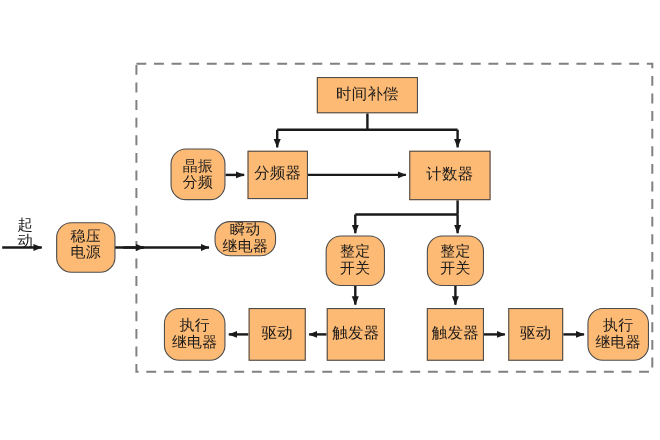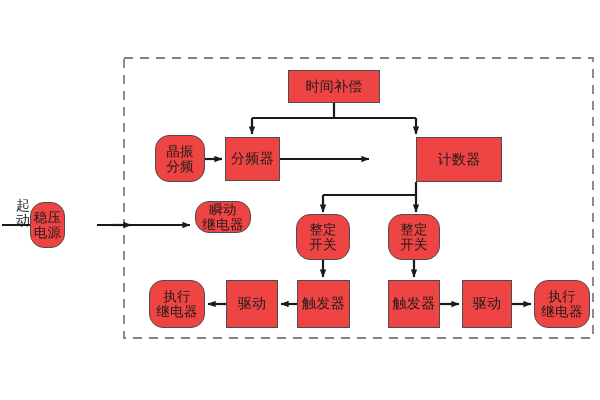--- a/index.html
+++ b/index.html
@@ -19,21 +19,21 @@
     position: absolute;
     left: 0;
     top: 0;
     width: 600px;
     height: 400px;
   }
   .node {
     position: absolute;
     box-sizing: border-box;
     border: 1.4px solid #4d4d4d;
-    background: #ef4444;
+    background: #fdba74;
     display: flex;
     flex-direction: column;
     align-items: center;
     justify-content: center;
     color: #1a1a1a;
     font-size: 14px;
     line-height: 1.08;
     letter-spacing: 0.3px;
     white-space: pre-line;
     text-align: center;
@@ -89,34 +89,34 @@
     <path d="M297,304 L281,304" stroke="#1a1a1a" stroke-width="2.2" fill="none" marker-end="url(#arrow)"></path>
     <path d="M226,304 L208,304" stroke="#1a1a1a" stroke-width="2.2" fill="none" marker-end="url(#arrow)"></path>
 
     <path d="M440,304 L459,304" stroke="#1a1a1a" stroke-width="2.2" fill="none" marker-end="url(#arrow)"></path>
     <path d="M512,304 L531,304" stroke="#1a1a1a" stroke-width="2.2" fill="none" marker-end="url(#arrow)"></path>
   </svg>
 
   <div class="free-label" style="left:10px; top:198px; width:26px;">起
 动</div>
 
-  <div class="node two-line" style="left:30px; top:202px; width:35px; height:46px;">稳压
+  <div class="node two-line" style="left:51px; top:202px; width:54px; height:46px;font-family:Liberation Mono, monospace;">稳压
 电源</div>
 
   <div class="node two-line" style="left:195px; top:201px; width:56px; height:32px;">瞬动
 继电器</div>
 
   <div class="node" style="left:288px; top:70px; width:92px; height:33px;">时间补偿</div>
 
   <div class="node two-line" style="left:155px; top:135px; width:50px; height:47px;">晶振
 分频</div>
 
   <div class="node" style="left:225px; top:137px; width:55px; height:44px;">分频器</div>
 
-  <div class="node" style="left:372px; top:137px; width:86px; height:45px;margin-left:44px;">计数器</div>
+  <div class="node" style="left:372px; top:137px; width:74px; height:45px;">计数器</div>
 
   <div class="node two-line" style="left:296px; top:214px; width:54px; height:46px;">整定
 开关</div>
 
   <div class="node two-line" style="left:388px; top:214px; width:52px; height:46px;">整定
 开关</div>
 
   <div class="node" style="left:297px; top:280px; width:53px; height:48px;">触发器</div>
 
   <div class="node" style="left:388px; top:280px; width:52px; height:48px;">触发器</div>

